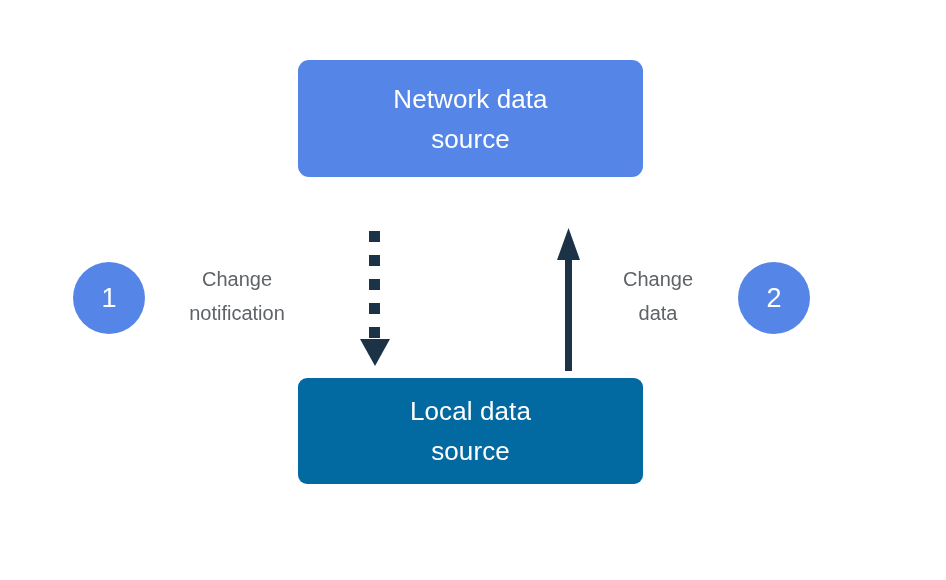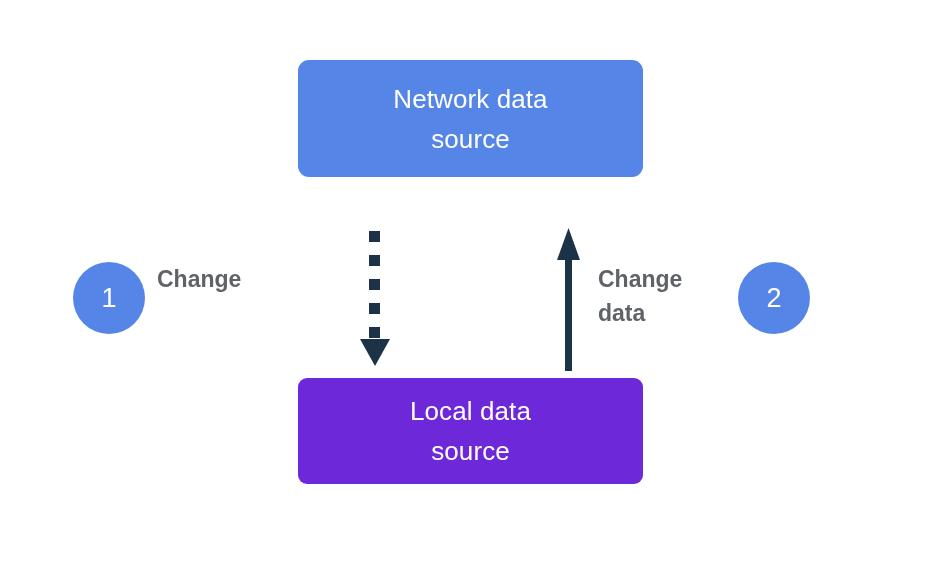--- a/index.html
+++ b/index.html
@@ -42,21 +42,21 @@
     width: 345px;
     height: 117px;
     background: #5586E7;
     border-radius: 11px;
   }
   #local-box {
     left: 298px;
     top: 378px;
     width: 345px;
     height: 106px;
-    background: #6d28d9;
+    background: #0369a1;
     border-radius: 9px;
   }
   .node-label {
     display: block;
     width: 230px;
   }
 
   
   .step-circle {
     position: absolute;
@@ -72,24 +72,24 @@
     font-weight: 400;
     line-height: 1;
   }
   #step-circle-1 { left: 73px;  top: 262px; }
   #step-circle-2 { left: 738px; top: 262px; }
 
   
   .edge-caption {
     position: absolute;
     color: #5F6368;
-    font-size: 23px;
-    font-weight: 700;
+    font-size: 20px;
+    font-weight: 400;
     line-height: 34px;
-    text-align: left;
+    text-align: center;
   }
   #caption-change-notification {
     left: 157px;
     top: 262px;
     width: 160px;
   }
   #caption-change-fetch {
     left: 598px;
     top: 262px;
     width: 120px;
@@ -140,20 +140,21 @@
       <polygon points="568.5,228 580,260 557,260" fill="#1C3347"></polygon>
     </g>
   </svg>
 
   <div class="step-circle" id="step-circle-1">
     <span>1</span>
   </div>
 
   <div class="edge-caption" id="caption-change-notification">
     <span>Change</span><br>
+    <span>notification</span>
   </div>
 
   <div class="edge-caption" id="caption-change-fetch">
     <span>Change</span><br>
     <span>data</span>
   </div>
 
   <div class="step-circle" id="step-circle-2">
     <span>2</span>
   </div>

